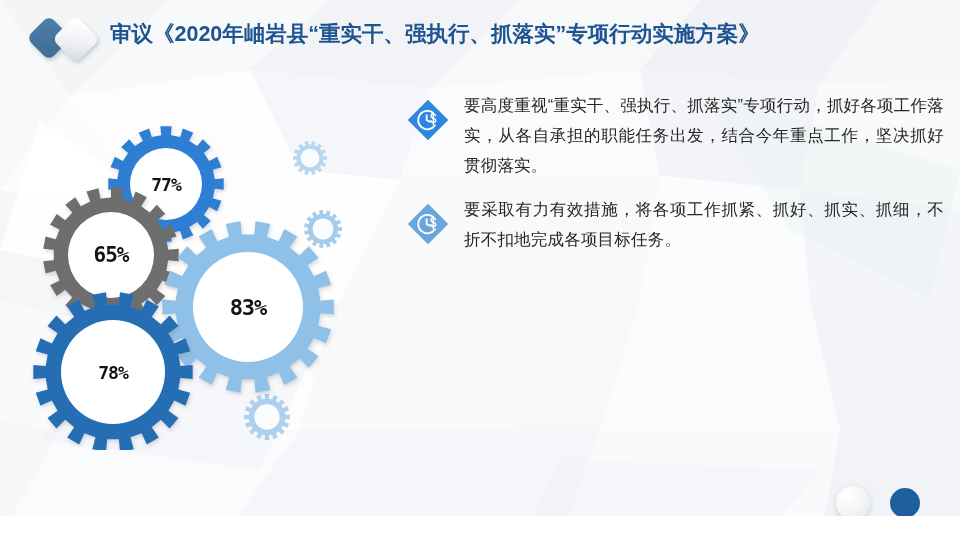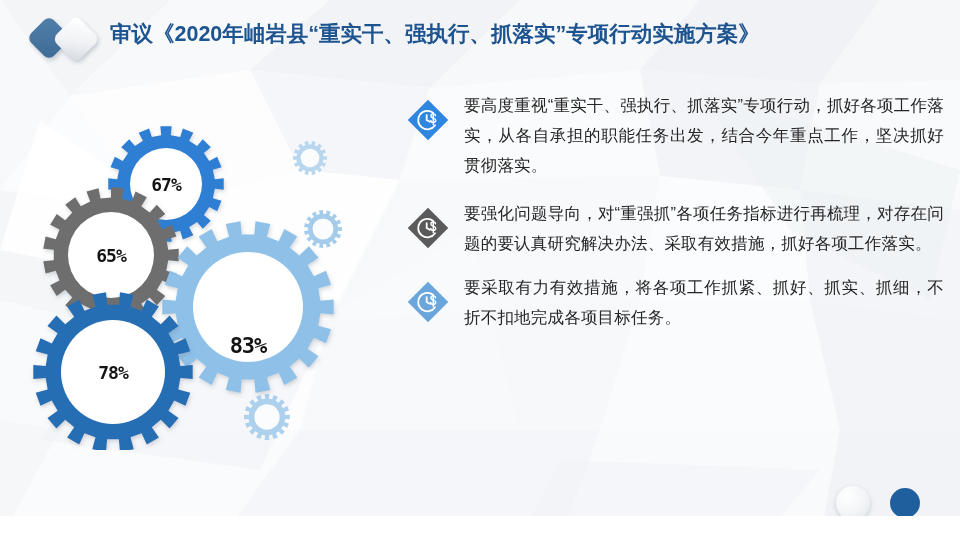--- a/index.html
+++ b/index.html
@@ -213,23 +213,23 @@
         <g filter="url(#gshadow)">
           <path d="M 313.67,189.50 L 313.67,204.50 L 300.39,203.34 L 298.19,215.81 L 311.07,219.26 L 305.94,233.35 L 293.86,227.72 L 287.53,238.68 L 298.45,246.33 L 288.81,257.81 L 279.38,248.39 L 269.68,256.53 L 277.33,267.45 L 264.35,274.94 L 258.71,262.86 L 246.81,267.19 L 250.26,280.07 L 235.50,282.67 L 234.33,269.39 L 221.67,269.39 L 220.50,282.67 L 205.74,280.07 L 209.18,267.19 L 197.29,262.86 L 191.65,274.94 L 178.67,267.45 L 186.31,256.52 L 176.61,248.39 L 167.19,257.81 L 157.55,246.33 L 168.47,238.68 L 162.14,227.71 L 150.06,233.35 L 144.93,219.26 L 157.80,215.80 L 155.61,203.33 L 142.33,204.50 L 142.33,189.50 L 155.61,190.66 L 157.81,178.19 L 144.93,174.74 L 150.06,160.65 L 162.14,166.28 L 168.47,155.32 L 157.55,147.67 L 167.19,136.19 L 176.62,145.61 L 186.32,137.47 L 178.67,126.55 L 191.65,119.06 L 197.29,131.14 L 209.19,126.81 L 205.74,113.93 L 220.50,111.33 L 221.67,124.61 L 234.33,124.61 L 235.50,111.33 L 250.26,113.93 L 246.82,126.81 L 258.71,131.14 L 264.35,119.06 L 277.33,126.55 L 269.69,137.48 L 279.39,145.61 L 288.81,136.19 L 298.45,147.67 L 287.53,155.32 L 293.86,166.29 L 305.94,160.65 L 311.07,174.74 L 298.20,178.20 L 300.39,190.67 Z" fill="#8fc0e8"></path>
           <circle cx="228" cy="197" r="55" fill="#ffffff"></circle>
         </g>
         <g filter="url(#gshadow)">
           <path d="M 172.70,255.03 L 172.70,268.97 L 160.34,267.90 L 158.30,279.50 L 170.27,282.71 L 165.50,295.81 L 154.26,290.58 L 148.37,300.77 L 158.53,307.89 L 149.57,318.57 L 140.80,309.81 L 131.77,317.37 L 138.89,327.53 L 126.81,334.50 L 121.56,323.27 L 110.50,327.30 L 113.71,339.27 L 99.97,341.70 L 98.88,329.34 L 87.11,329.34 L 86.03,341.70 L 72.29,339.27 L 75.50,327.29 L 64.43,323.27 L 59.19,334.50 L 47.11,327.53 L 54.22,317.37 L 45.20,309.80 L 36.43,318.57 L 27.47,307.89 L 37.62,300.77 L 31.73,290.57 L 20.50,295.81 L 15.73,282.71 L 27.70,279.49 L 25.66,267.89 L 13.30,268.97 L 13.30,255.03 L 25.66,256.10 L 27.70,244.50 L 15.73,241.29 L 20.50,228.19 L 31.74,233.42 L 37.63,223.23 L 27.47,216.11 L 36.43,205.43 L 45.20,214.19 L 54.23,206.63 L 47.11,196.47 L 59.19,189.50 L 64.44,200.73 L 75.50,196.70 L 72.29,184.73 L 86.03,182.30 L 87.12,194.66 L 98.89,194.66 L 99.97,182.30 L 113.71,184.73 L 110.50,196.71 L 121.57,200.73 L 126.81,189.50 L 138.89,196.47 L 131.78,206.63 L 140.80,214.20 L 149.57,205.43 L 158.53,216.11 L 148.38,223.23 L 154.27,233.43 L 165.50,228.19 L 170.27,241.29 L 158.30,244.51 L 160.34,256.11 Z" fill="#256eb3"></path>
           <circle cx="93" cy="262" r="52" fill="#ffffff"></circle>
         </g>
       </svg>
     <div id="gear-labels">
-        <div class="gear-label" style="left: 146px; top: 74px; font-size: 18px;">67%</div>
-        <div class="gear-label" style="left: 91px; top: 145px; font-size: 18px;">65%</div>
-        <div class="gear-label" style="left: 228px; top: 197px; font-size: 22px; margin-top: 38px;">83%</div>
+        <div class="gear-label" style="left: 146px; top: 74px; font-size: 18px;">77%</div>
+        <div class="gear-label" style="left: 91px; top: 145px; font-size: 21px;">65%</div>
+        <div class="gear-label" style="left: 228px; top: 197px; font-size: 22px;">83%</div>
         <div class="gear-label" style="left: 93px; top: 262px; font-size: 18px;">78%</div>
       </div>
   </div>
 
   <div id="bullets">
       <div class="bullet-row" style="margin-top: 0px;">
         <div class="bullet-icon-wrap">
           <svg width="44" height="44" viewBox="0 0 100 100" class="bullet-icon">
             <polygon points="50,4 96,50 50,96 4,50" fill="#2f86df"></polygon>
             <g stroke="#ffffff" stroke-width="4.2" fill="none" stroke-linecap="round">
@@ -237,36 +237,20 @@
               <path d="M47,39 L47,50 L54,54"></path>
             </g>
             <g transform="translate(62,46)">
               <path d="M0,-10 L0,14" stroke="#ffffff" stroke-width="3.4" stroke-linecap="round"></path>
               <path d="M5,-5.5 C5,-9 1.6,-9.6 -0.6,-9.6 C-3.6,-9.6 -5.4,-7.6 -5.4,-5 C-5.4,-2.2 -2.8,-1.2 0.2,-0.4 C3.4,0.5 5.6,1.6 5.6,4.6 C5.6,7.6 3.2,9.4 0,9.4 C-3.2,9.4 -5.6,8 -5.8,4.8" stroke="#ffffff" stroke-width="3.2" fill="none" stroke-linecap="round"></path>
             </g>
           </svg>
         </div>
         <div class="bullet-text">要高度重视“重实干、强执行、抓落实”专项行动，抓好各项工作落实，从各自承担的职能任务出发，结合今年重点工作，坚决抓好贯彻落实。</div>
       </div>
-      <div class="bullet-row" style="margin-top: 18px;">
-        <div class="bullet-icon-wrap">
-          <svg width="44" height="44" viewBox="0 0 100 100" class="bullet-icon">
-            <polygon points="50,4 96,50 50,96 4,50" fill="#5a5a5a"></polygon>
-            <g stroke="#ffffff" stroke-width="4.2" fill="none" stroke-linecap="round">
-              <path d="M62,34 A21,21 0 1 0 66,62"></path>
-              <path d="M47,39 L47,50 L54,54"></path>
-            </g>
-            <g transform="translate(62,46)">
-              <path d="M0,-10 L0,14" stroke="#ffffff" stroke-width="3.4" stroke-linecap="round"></path>
-              <path d="M5,-5.5 C5,-9 1.6,-9.6 -0.6,-9.6 C-3.6,-9.6 -5.4,-7.6 -5.4,-5 C-5.4,-2.2 -2.8,-1.2 0.2,-0.4 C3.4,0.5 5.6,1.6 5.6,4.6 C5.6,7.6 3.2,9.4 0,9.4 C-3.2,9.4 -5.6,8 -5.8,4.8" stroke="#ffffff" stroke-width="3.2" fill="none" stroke-linecap="round"></path>
-            </g>
-          </svg>
-        </div>
-        <div class="bullet-text">要强化问题导向，对“重强抓”各项任务指标进行再梳理，对存在问题的要认真研究解决办法、采取有效措施，抓好各项工作落实。</div>
-      </div>
       <div class="bullet-row" style="margin-top: 14px;">
         <div class="bullet-icon-wrap">
           <svg width="44" height="44" viewBox="0 0 100 100" class="bullet-icon">
             <polygon points="50,4 96,50 50,96 4,50" fill="#6aa6dc"></polygon>
             <g stroke="#ffffff" stroke-width="4.2" fill="none" stroke-linecap="round">
               <path d="M62,34 A21,21 0 1 0 66,62"></path>
               <path d="M47,39 L47,50 L54,54"></path>
             </g>
             <g transform="translate(62,46)">
               <path d="M0,-10 L0,14" stroke="#ffffff" stroke-width="3.4" stroke-linecap="round"></path>

